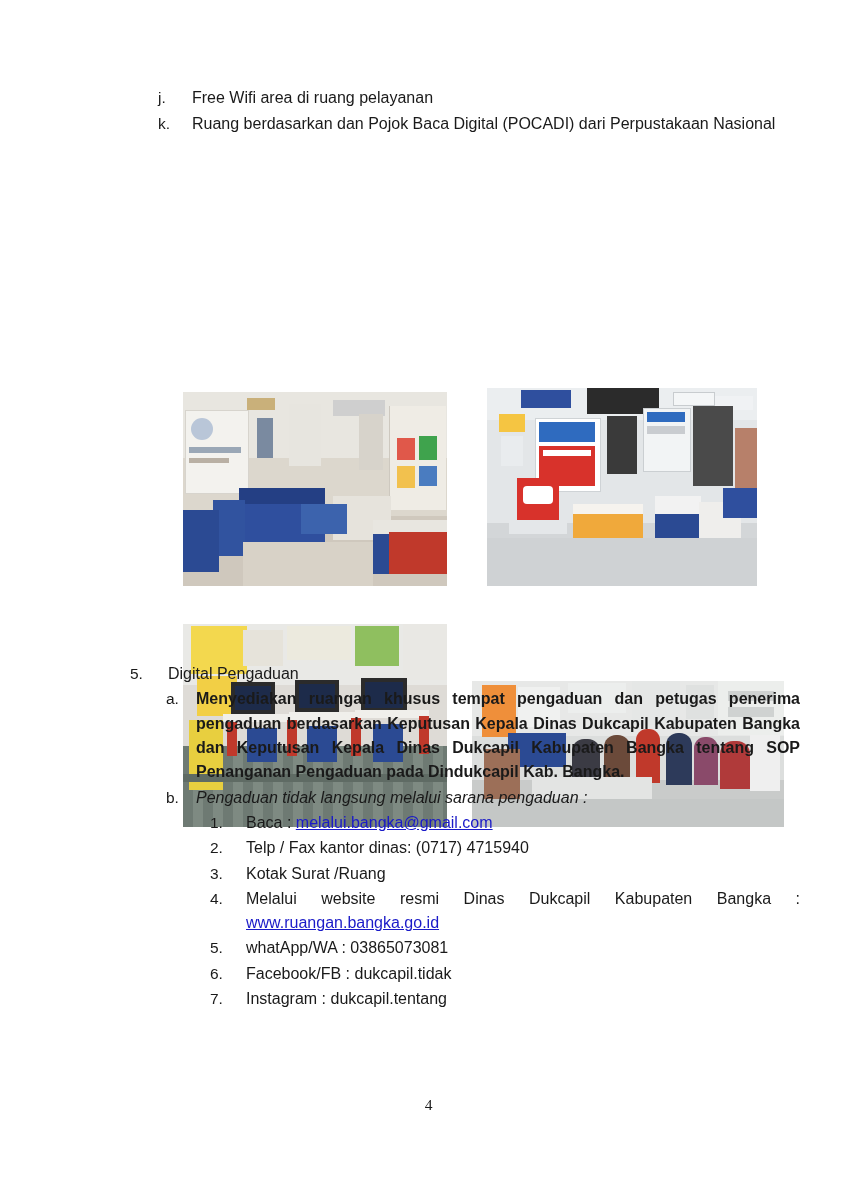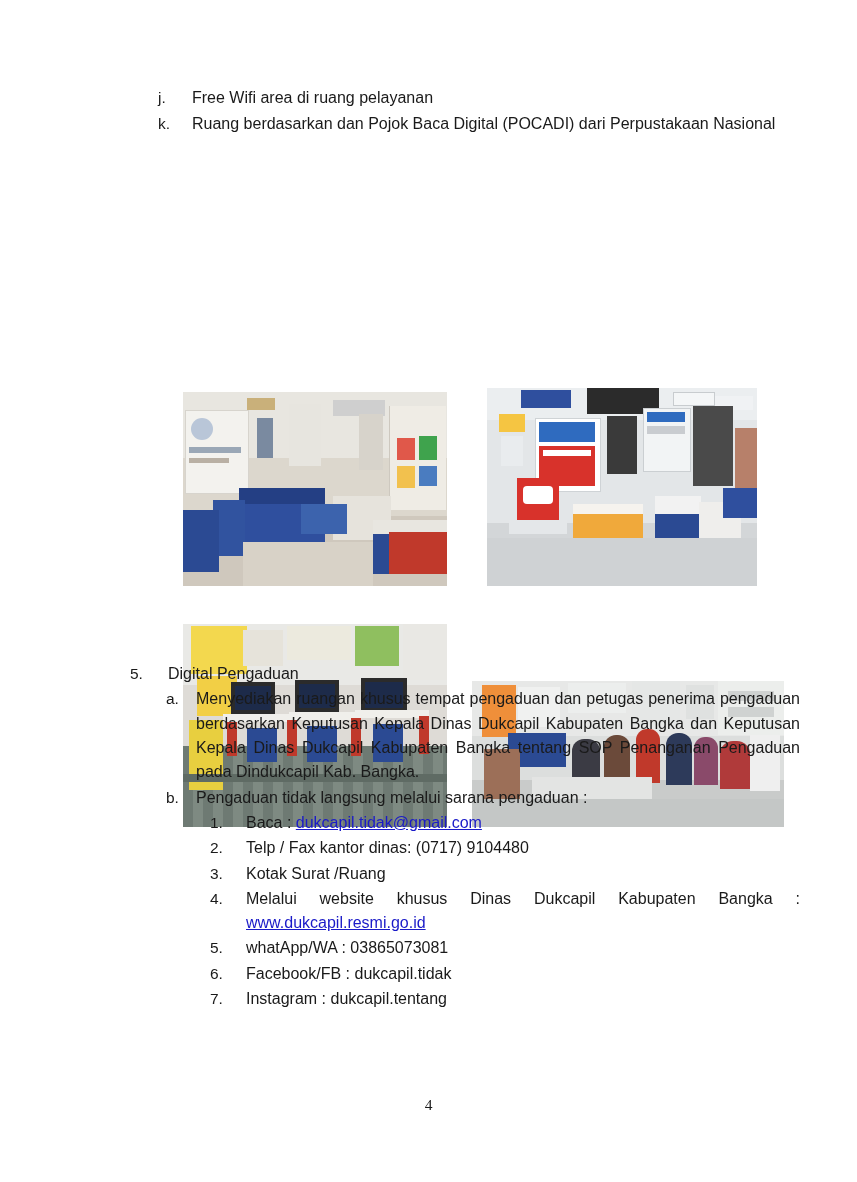--- a/index.html
+++ b/index.html
@@ -82,31 +82,31 @@
     margin-bottom: 1px;
   }
   .sec5-head .marker { width: 38px; }
   .sub-a {
     display: flex;
     align-items: flex-start;
     margin-left: 36px;
     width: 634px;
   }
   .sub-a .marker { width: 30px; flex: 0 0 30px; }
-  .sub-a .body-text { width: 604px; }
+  .sub-a .body-text { width: 604px; font-weight: bold; }
 
   .sub-b {
     display: flex;
     align-items: flex-start;
     margin-left: 36px;
     width: 634px;
     margin-top: 1px;
   }
   .sub-b .marker { width: 30px; flex: 0 0 30px; }
-  .sub-b .body-text { width: 604px; }
+  .sub-b .body-text { width: 604px; font-style: italic; }
 
   .numlist {
     margin-left: 80px;
     width: 590px;
     margin-top: 1px;
   }
   .numlist .list-row { margin-bottom: 1px; }
   .numlist .marker { width: 36px; flex: 0 0 36px; }
   .numlist .body-text { width: 554px; }
 
@@ -278,36 +278,36 @@
 
       <div class="sub-b">
         <div class="marker">b.</div>
         <div class="body-text">Pengaduan tidak langsung melalui sarana pengaduan :</div>
       </div>
 
       <div class="numlist">
 
         <div class="list-row">
           <div class="marker">1.</div>
-          <div class="body-text"><span>Baca : </span><span class="link">dukcapil.tidak@gmail.com</span></div>
+          <div class="body-text"><span>Baca : </span><span class="link">melalui.bangka@gmail.com</span></div>
         </div>
 
         <div class="list-row">
           <div class="marker">2.</div>
-          <div class="body-text">Telp / Fax kantor dinas: (0717) 9104480</div>
+          <div class="body-text">Telp / Fax kantor dinas: (0717) 4715940</div>
         </div>
 
         <div class="list-row">
           <div class="marker">3.</div>
           <div class="body-text">Kotak Surat /Ruang</div>
         </div>
 
         <div class="list-row">
           <div class="marker">4.</div>
-          <div class="body-text justify-last"><span>Melalui website khusus Dinas Dukcapil Kabupaten Bangka : </span><span class="link">www.dukcapil.resmi.go.id</span></div>
+          <div class="body-text justify-last"><span>Melalui website resmi Dinas Dukcapil Kabupaten Bangka : </span><span class="link">www.ruangan.bangka.go.id</span></div>
         </div>
 
         <div class="list-row">
           <div class="marker">5.</div>
           <div class="body-text">whatApp/WA : 03865073081</div>
         </div>
 
         <div class="list-row">
           <div class="marker">6.</div>
           <div class="body-text">Facebook/FB : dukcapil.tidak</div>

